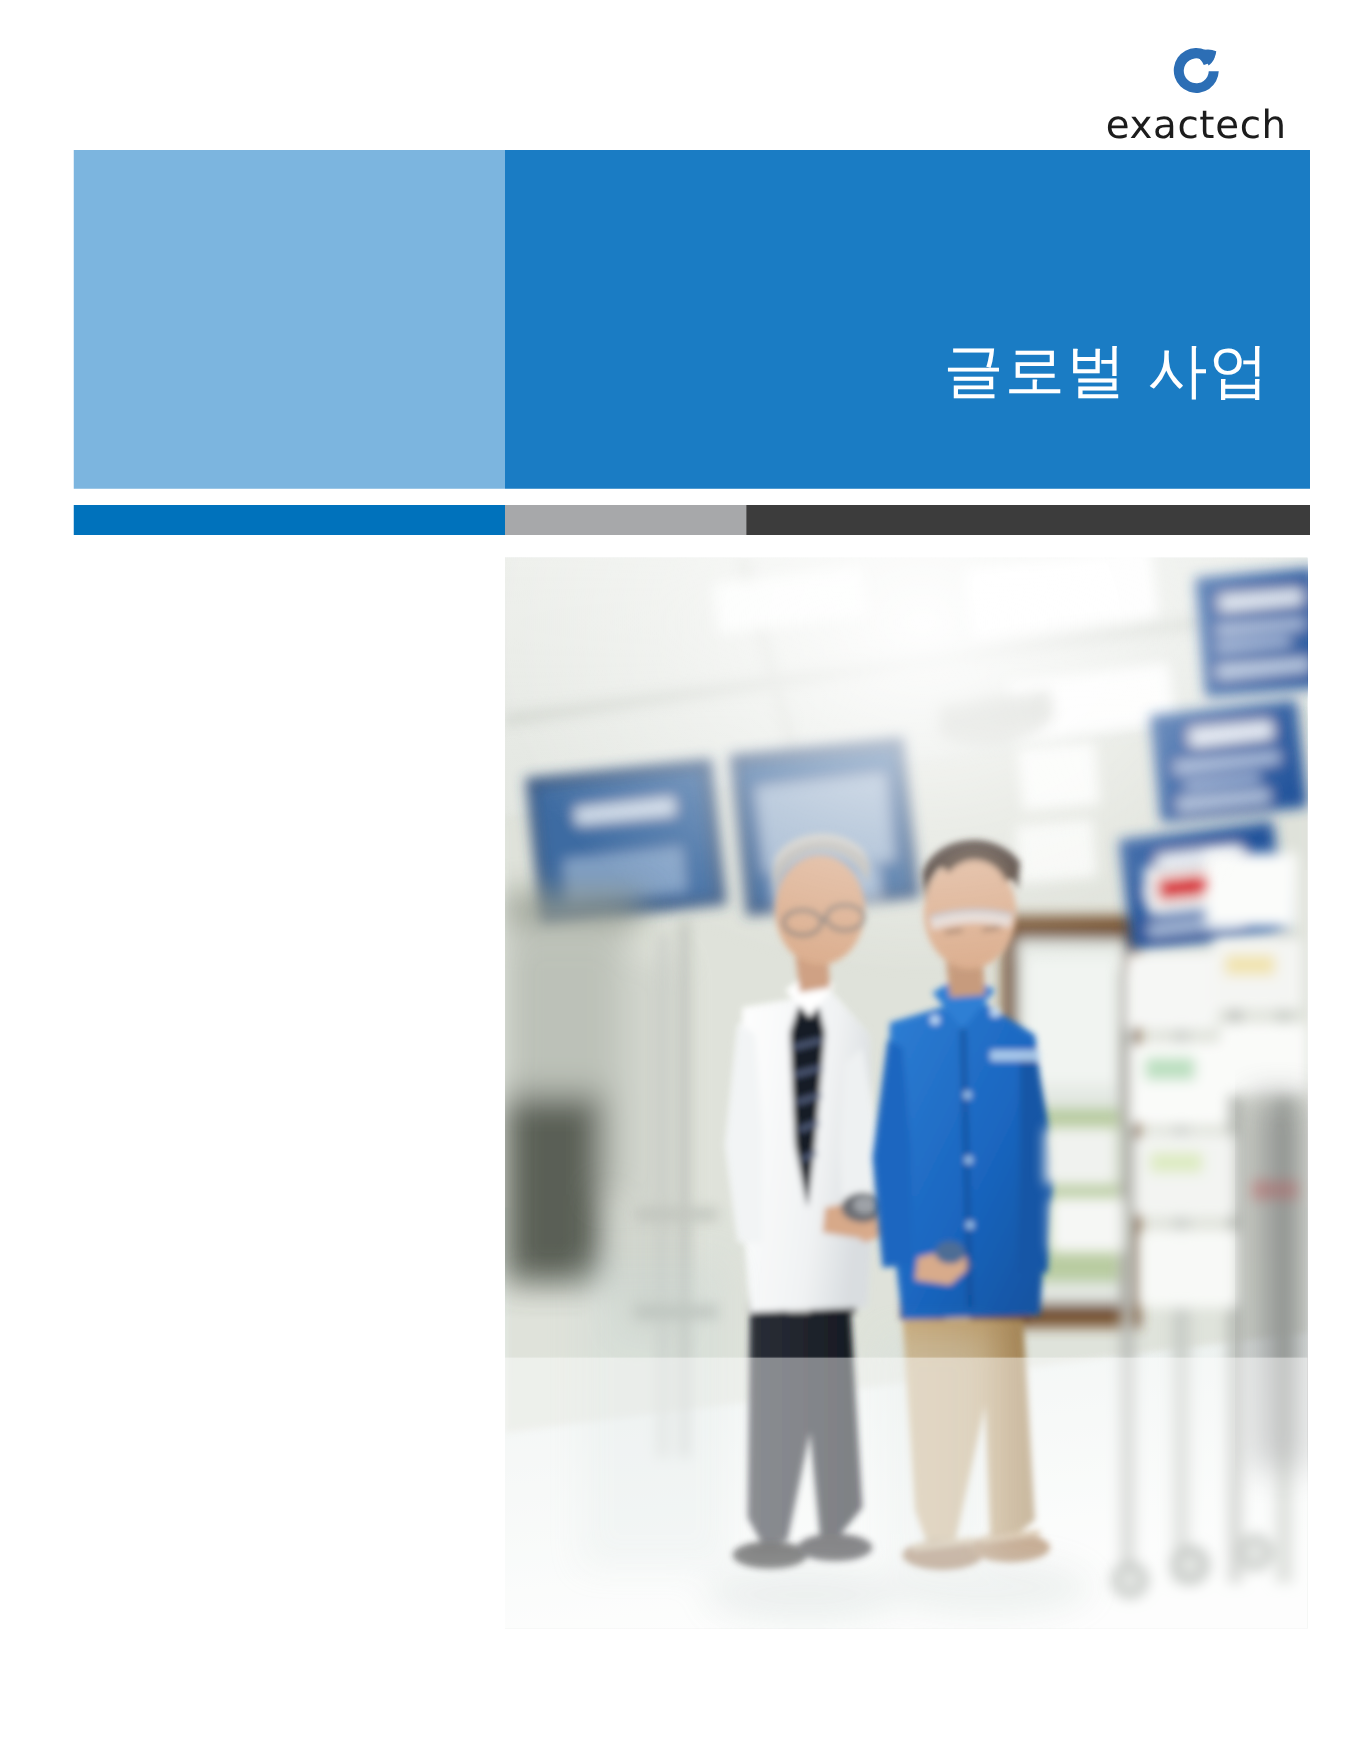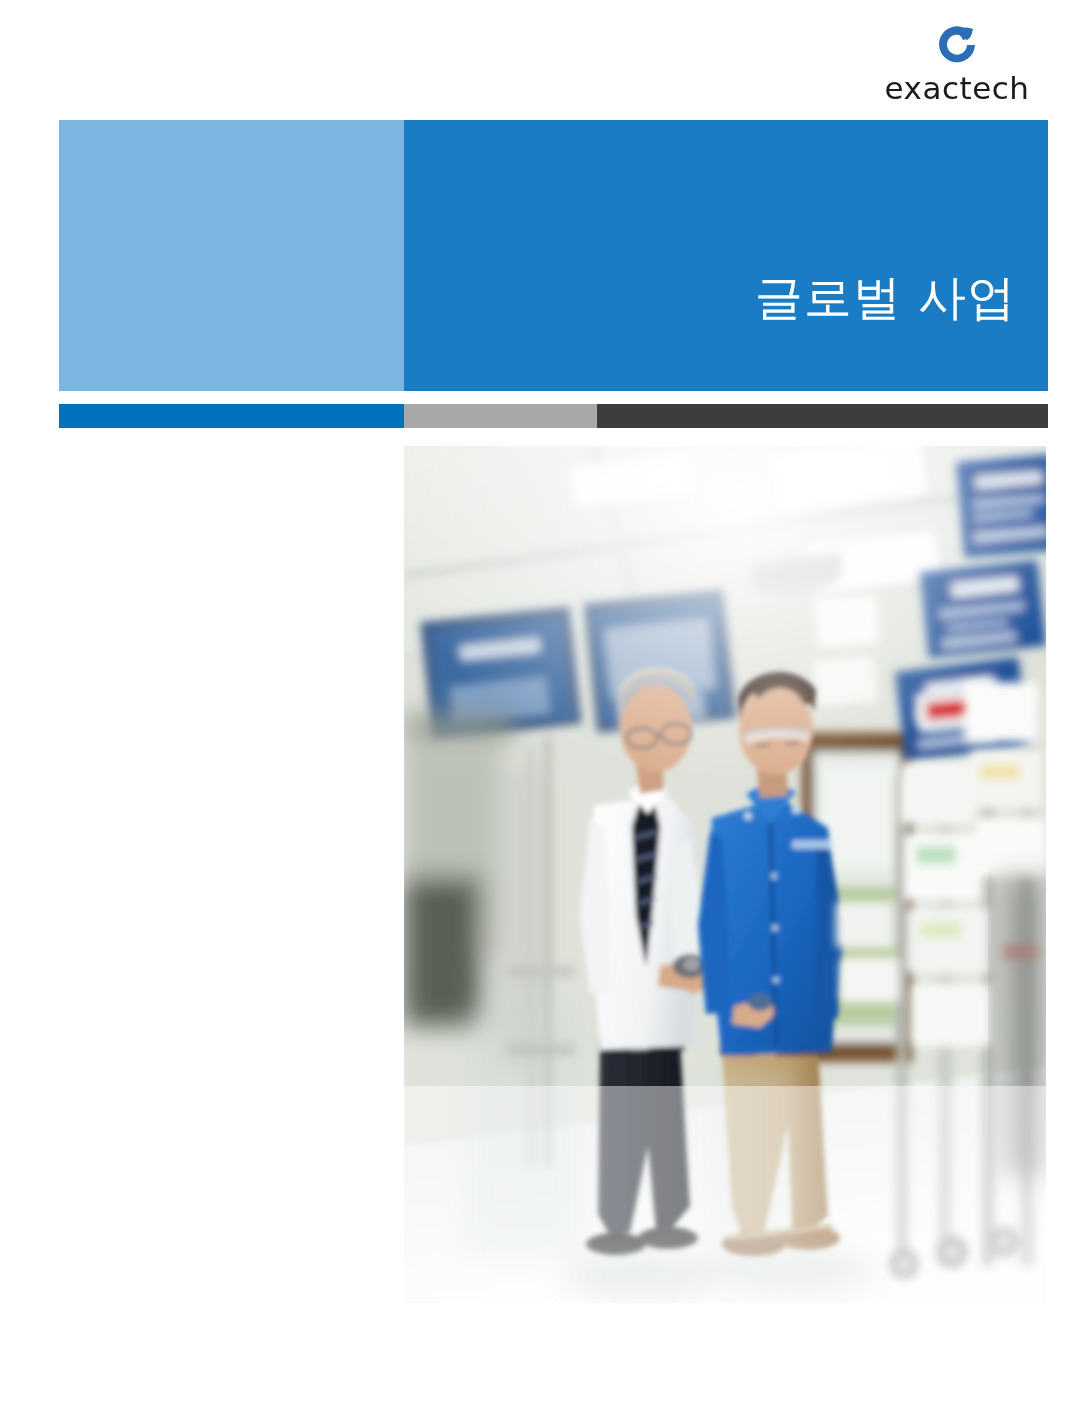--- a/index.html
+++ b/index.html
@@ -23,21 +23,21 @@
   
   .logo-block {
     position: absolute;
     top: 20px;
     right: 36px;
     width: 190px;
     height: 96px;
     display: flex;
     flex-direction: column;
     align-items: center;
-    justify-content: flex-start;
+    justify-content: flex-end;
   }
   .logo-mark {
     width: 50px;
     height: 50px;
     display: block;
   }
   .logo-wordmark {
     margin-top: 3px;
     font-family: "DejaVu Sans", "Liberation Sans", sans-serif;
     font-size: 31px;

